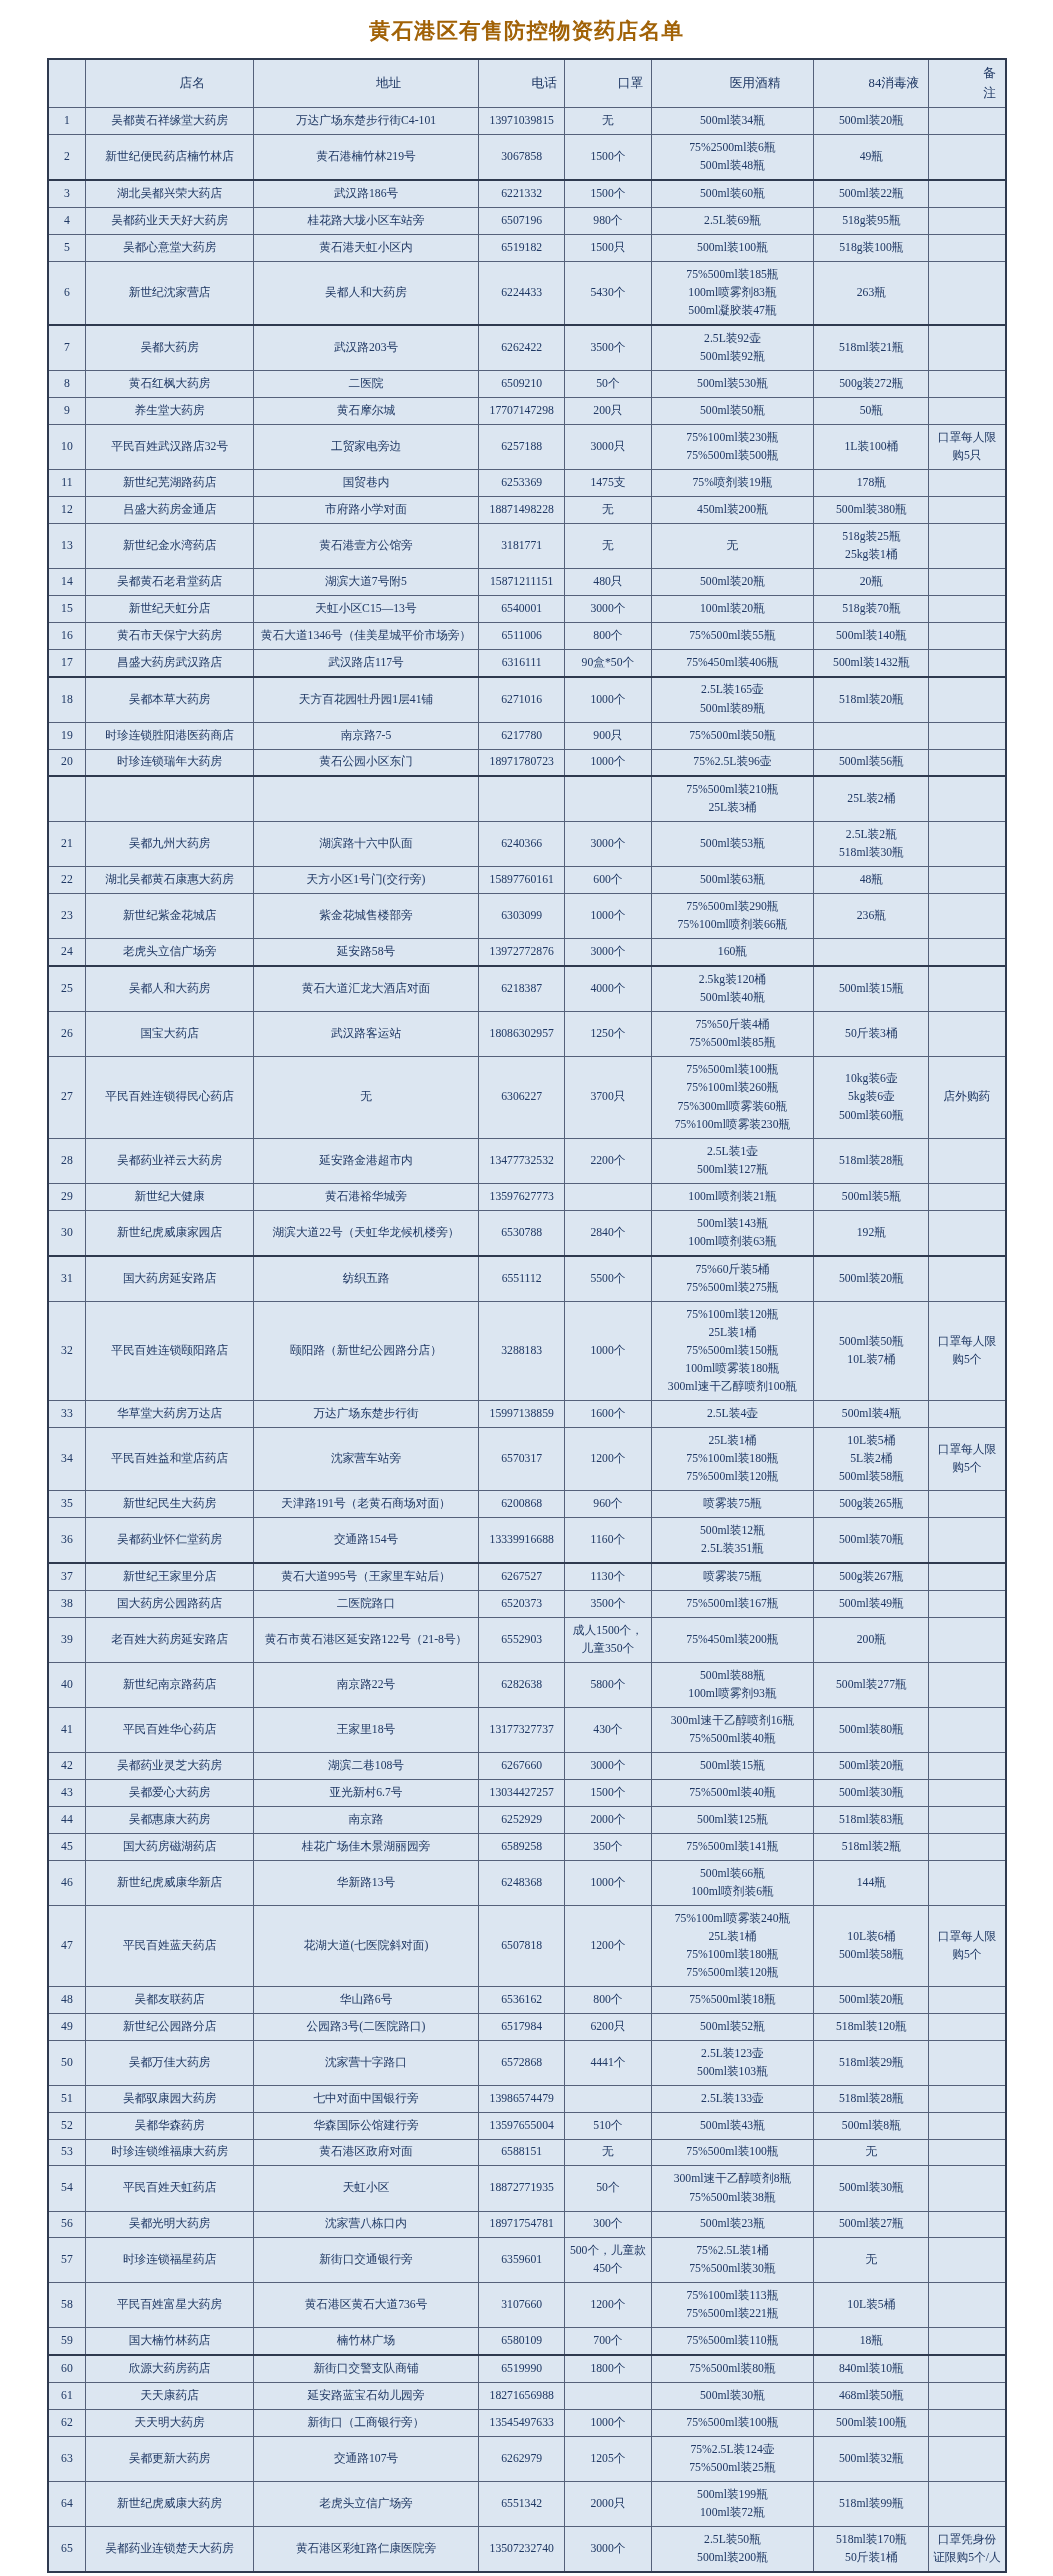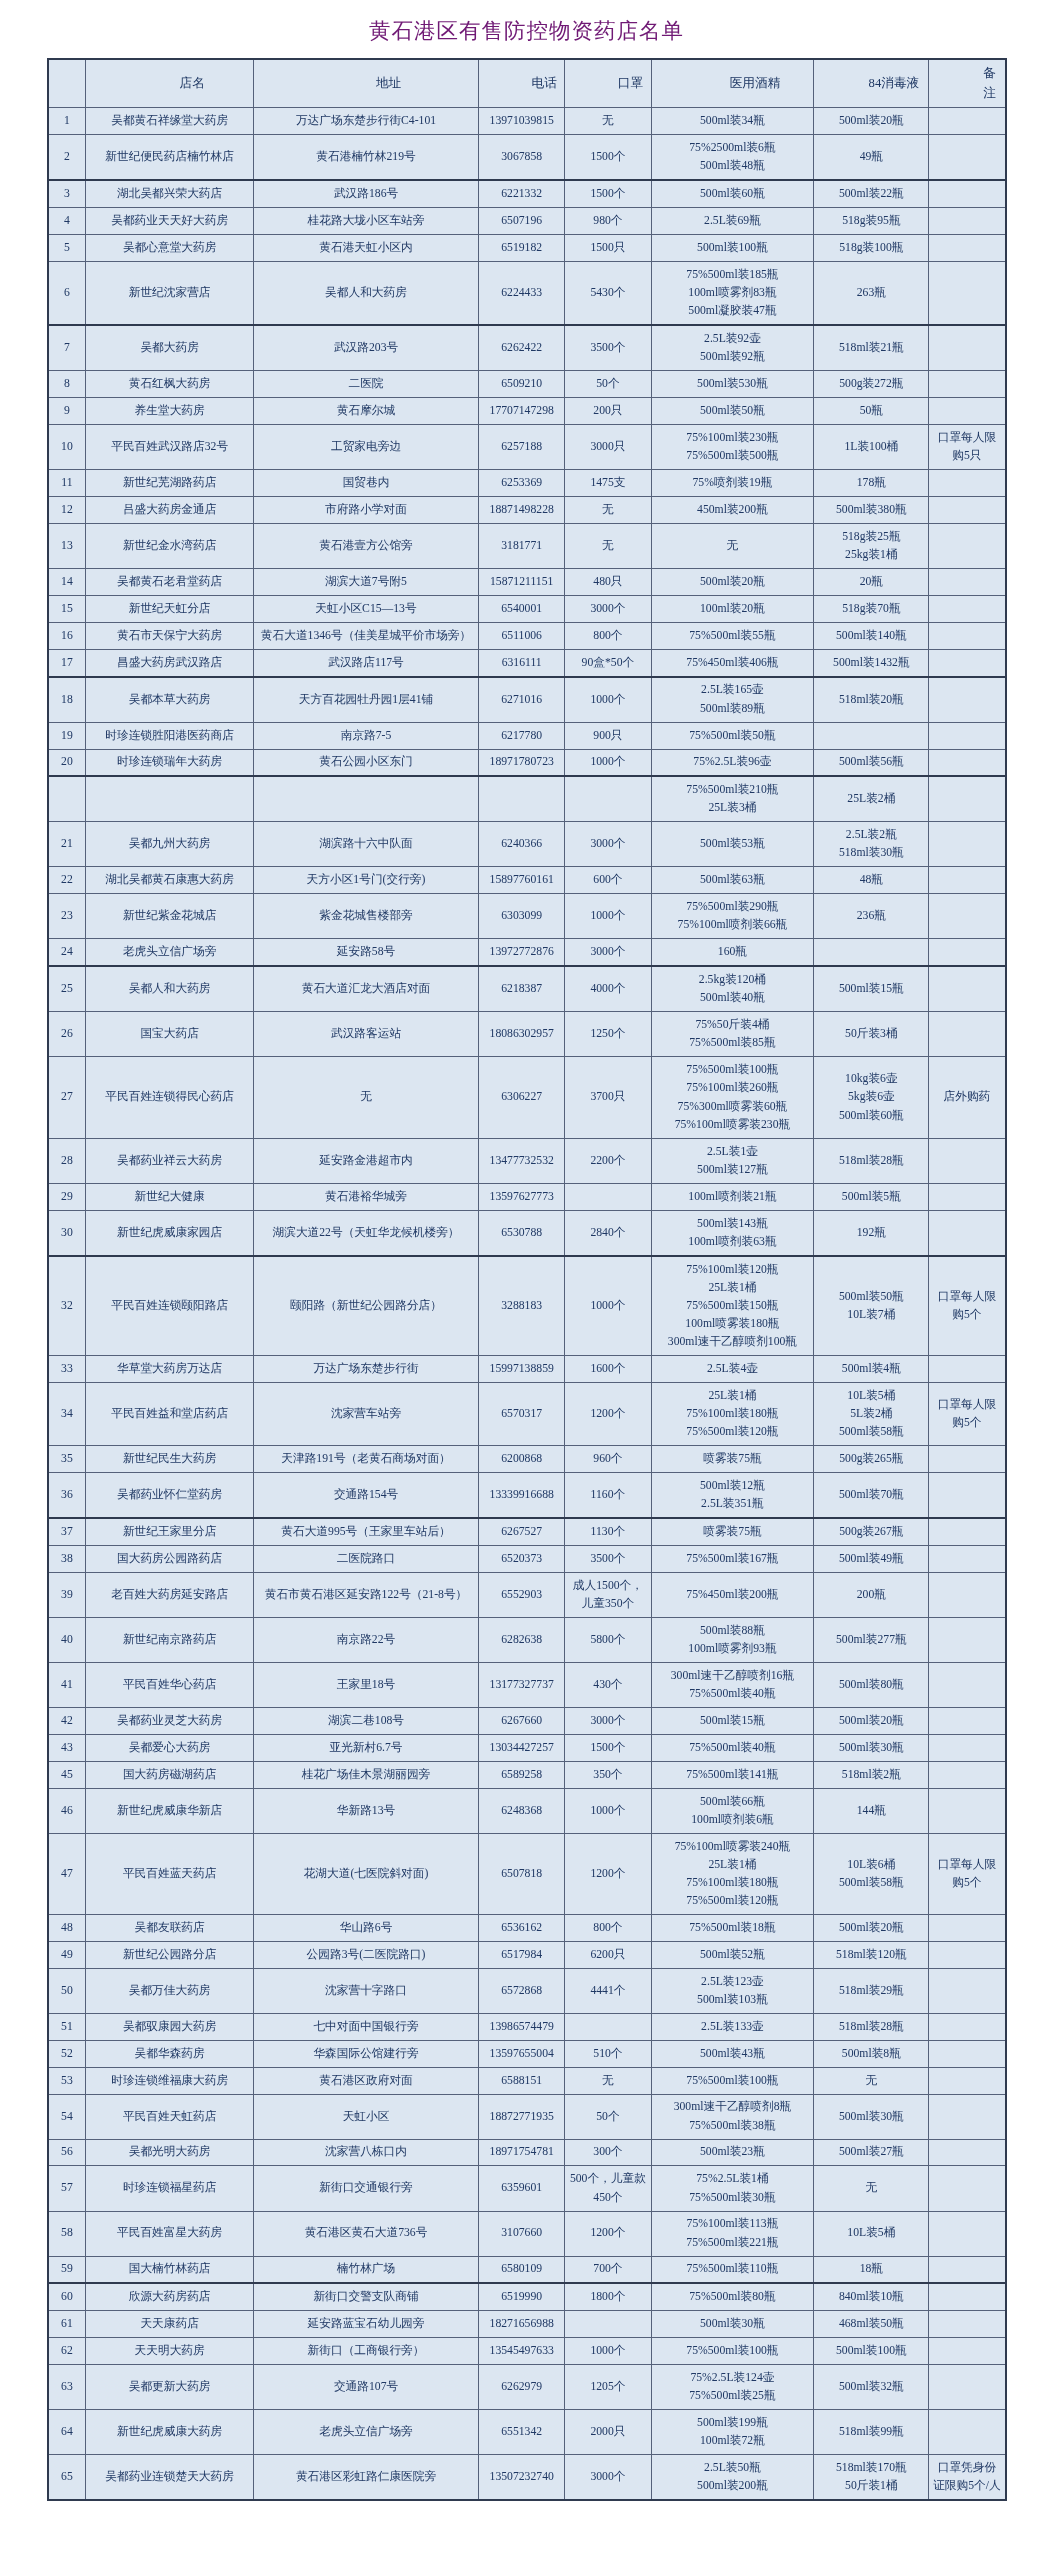--- a/index.html
+++ b/index.html
@@ -1,20 +1,20 @@
 <!DOCTYPE html>
 <html><head>
 <meta charset="utf-8">
 <style>
   html,body { margin:0; padding:0; background:#ffffff; }
   body { width:1053px; font-family:"Liberation Serif", serif; }
   .page { width:1053px; box-sizing:border-box; padding-top:11.7px; }
   .page-title {
-    text-align:center; font-weight:normal; font-size:21.5px;
-    color:#701a75; letter-spacing:1px; margin:3.9px 0 13.7px 0;
+    text-align:center; font-weight:bold; font-size:21.5px;
+    color:#a16207; letter-spacing:1px; margin:3.9px 0 13.7px 0;
   }
   table.roster {
     border-collapse:collapse; table-layout:fixed;
     width:960px; margin:0 auto 39px auto;
     border:2px solid #2f3a4f;
   }
   table.roster th, table.roster td {
     border:1px solid #55617a;
     background:#dce6f1;
     color:#1f3864;
@@ -390,20 +390,31 @@
           <td>新世纪虎威康家园店</td>
           <td>湖滨大道22号（天虹华龙候机楼旁）</td>
           <td>6530788</td>
           <td>2840个</td>
           <td>500ml装143瓶
 100ml喷剂装63瓶</td>
           <td>192瓶</td>
           <td></td>
         </tr>
         <tr>
+          <td>31</td>
+          <td>国大药房延安路店</td>
+          <td>纺织五路</td>
+          <td>6551112</td>
+          <td>5500个</td>
+          <td>75%60斤装5桶
+75%500ml装275瓶</td>
+          <td>500ml装20瓶</td>
+          <td></td>
+        </tr>
+        <tr>
           <td>32</td>
           <td>平民百姓连锁颐阳路店</td>
           <td>颐阳路（新世纪公园路分店）</td>
           <td>3288183</td>
           <td>1000个</td>
           <td>75%100ml装120瓶
 25L装1桶
 75%500ml装150瓶
 100ml喷雾装180瓶
 300ml速干乙醇喷剂100瓶</td>
@@ -522,20 +533,30 @@
           <td>43</td>
           <td>吴都爱心大药房</td>
           <td>亚光新村6.7号</td>
           <td>13034427257</td>
           <td>1500个</td>
           <td>75%500ml装40瓶</td>
           <td>500ml装30瓶</td>
           <td></td>
         </tr>
         <tr>
+          <td>44</td>
+          <td>吴都惠康大药房</td>
+          <td>南京路</td>
+          <td>6252929</td>
+          <td>2000个</td>
+          <td>500ml装125瓶</td>
+          <td>518ml装83瓶</td>
+          <td></td>
+        </tr>
+        <tr>
           <td>45</td>
           <td>国大药房磁湖药店</td>
           <td>桂花广场佳木景湖丽园旁</td>
           <td>6589258</td>
           <td>350个</td>
           <td>75%500ml装141瓶</td>
           <td>518ml装2瓶</td>
           <td></td>
         </tr>
         <tr>

